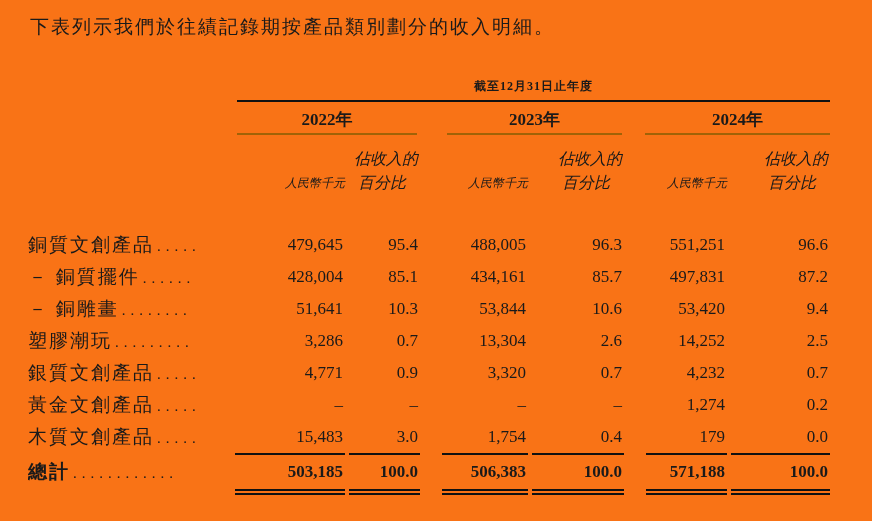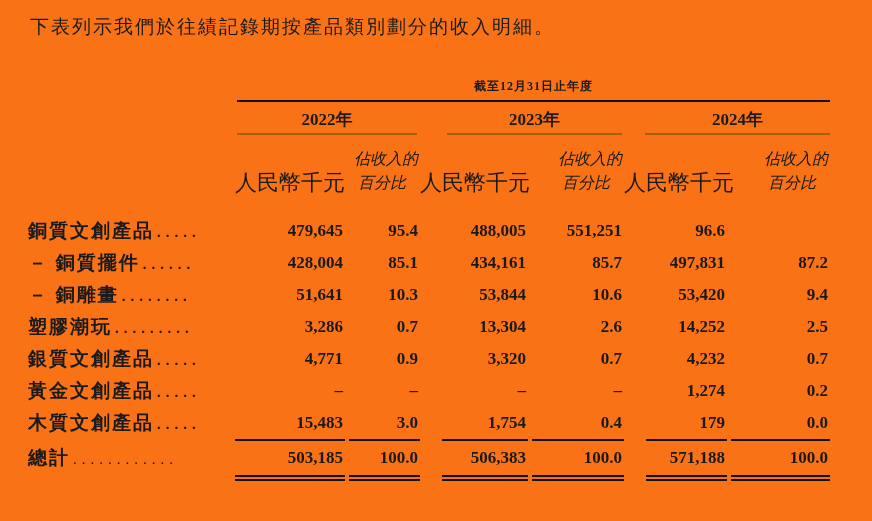--- a/index.html
+++ b/index.html
@@ -42,29 +42,30 @@
     font-size: 17px;
     padding: 6px 0 2px 0;
     border-bottom: 2px solid #a16207;
   }
   .yg1 { grid-column: 2 / 4; margin: 0 3px 0 24px; }
   .yg2 { grid-column: 4 / 6; margin: 0 2px 0 27px; }
   .yg3 { grid-column: 6 / 8; margin: 0 0 0 21px; }
   .r-sub { margin-top: 12px; align-items: end; }
   .sub-amt {
     text-align: right;
-    font-size: 22px;
+    font-style: italic;
+    font-size: 12px;
     line-height: 24px;
     white-space: nowrap;
   }
   .sub-pct { text-align: right; font-style: italic; font-size: 16px; line-height: 24px; }
   .sub-pct .l1 { display: block; padding-right: 2px; }
   .sub-pct .l2 { display: block; padding-right: 14px; }
   
-  .body { margin-top: 20px; font-weight: bold; }
+  .body { margin-top: 34px; }
   .data-row { height: 32px; line-height: 32px; }
   .label-cell { white-space: nowrap; overflow: hidden; }
   .lbl { font-size: 19px; letter-spacing: 2px; }
   .leader { font-size: 15px; letter-spacing: 5px; padding-left: 3px; }
   .num { text-align: right; font-size: 17px; padding-right: 2px; white-space: nowrap; }
   
   .rules-row .seg { height: 0; border-bottom: 2px solid #111; }
   .seg.amt { margin-left: 22px; }
   .seg.pct { margin-left: 4px; }
   
@@ -118,20 +119,21 @@
       </div>
     </div>
 
     <div class="body">
 
       <div class="row data-row">
         <div class="label-cell"><span class="lbl">銅質文創產品</span><span class="leader">.....</span></div>
         <div class="num">479,645</div>
         <div class="num">95.4</div>
         <div class="num">488,005</div>
+        <div class="num">96.3</div>
         <div class="num">551,251</div>
         <div class="num">96.6</div>
       </div>
 
       <div class="row data-row">
         <div class="label-cell"><span class="lbl">－ 銅質擺件</span><span class="leader">......</span></div>
         <div class="num">428,004</div>
         <div class="num">85.1</div>
         <div class="num">434,161</div>
         <div class="num">85.7</div>

